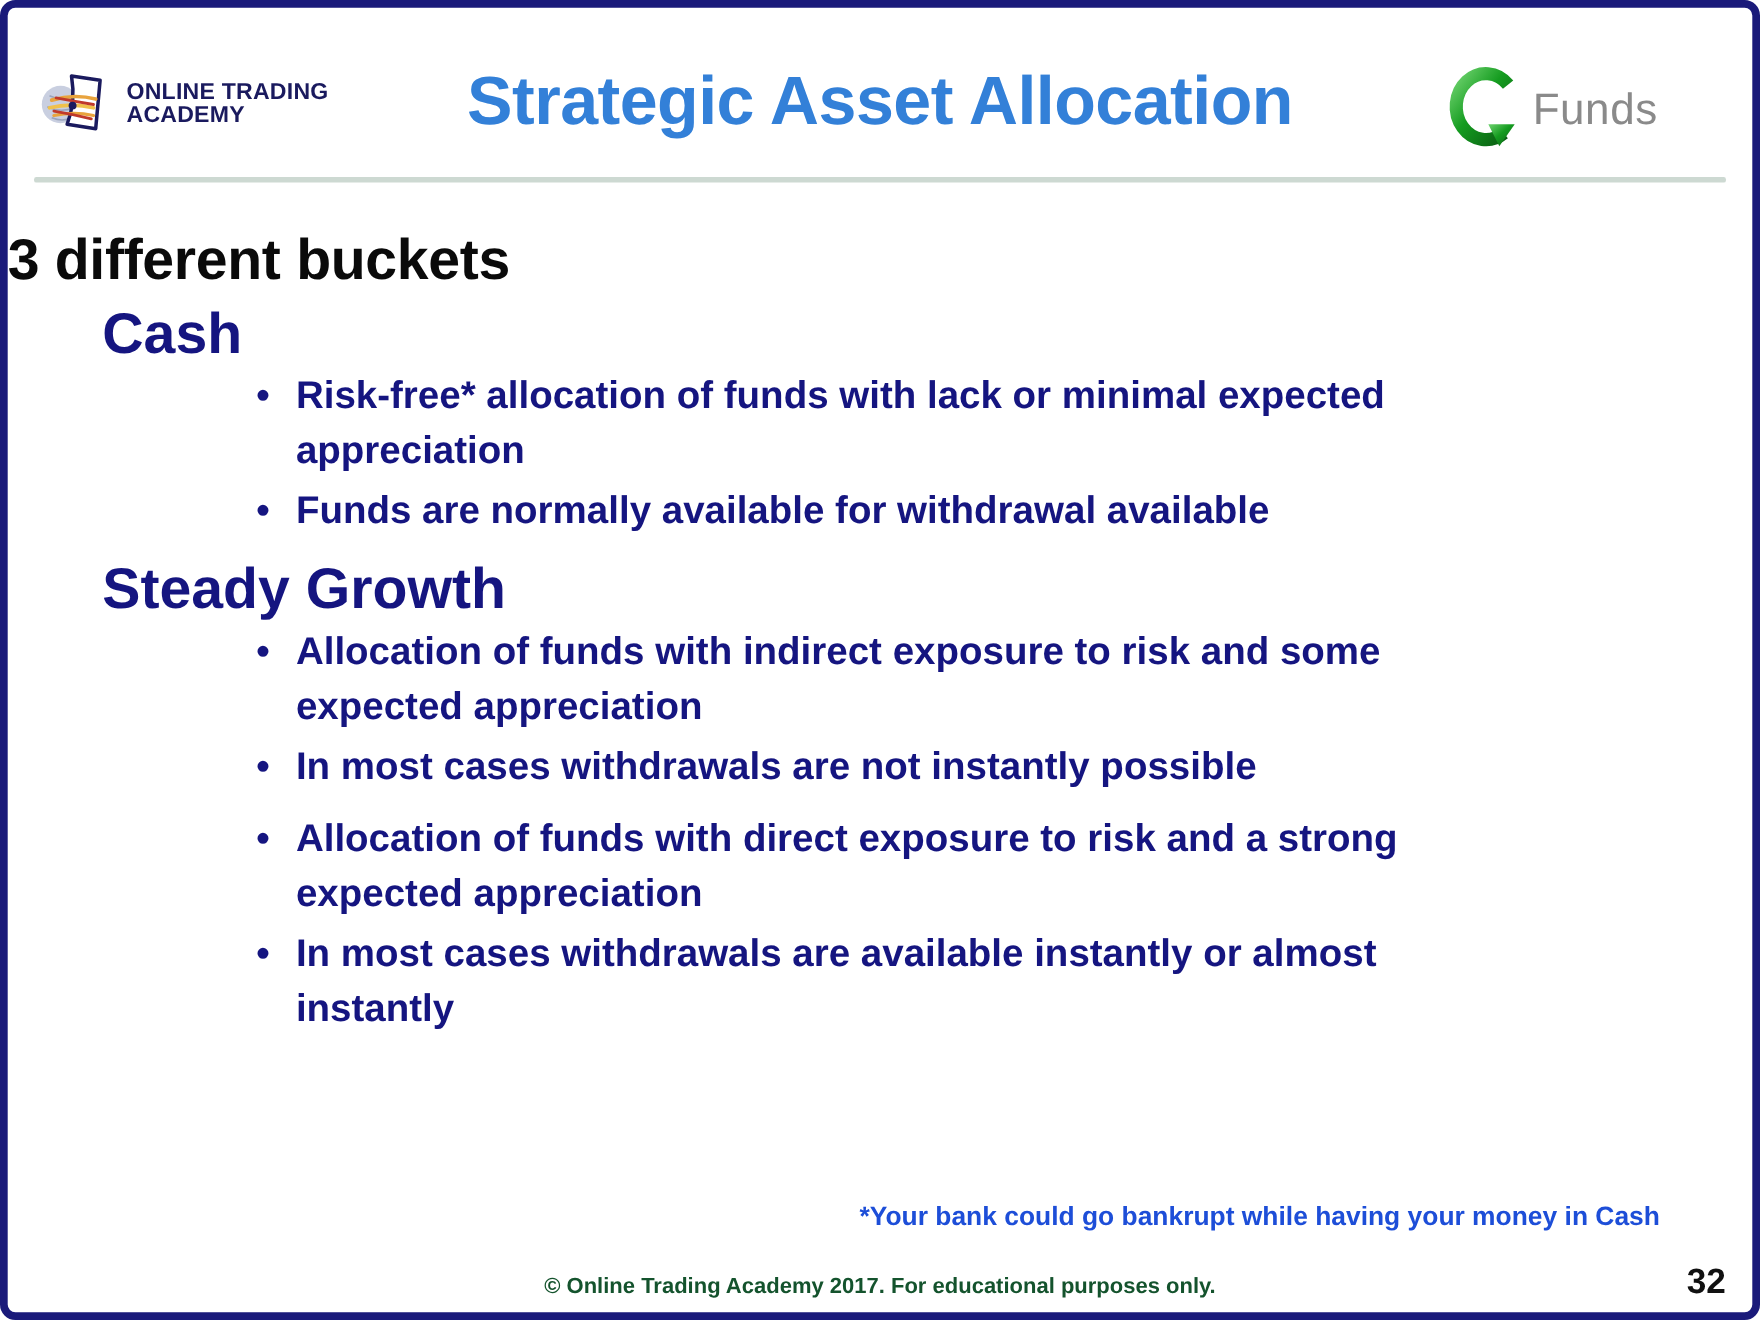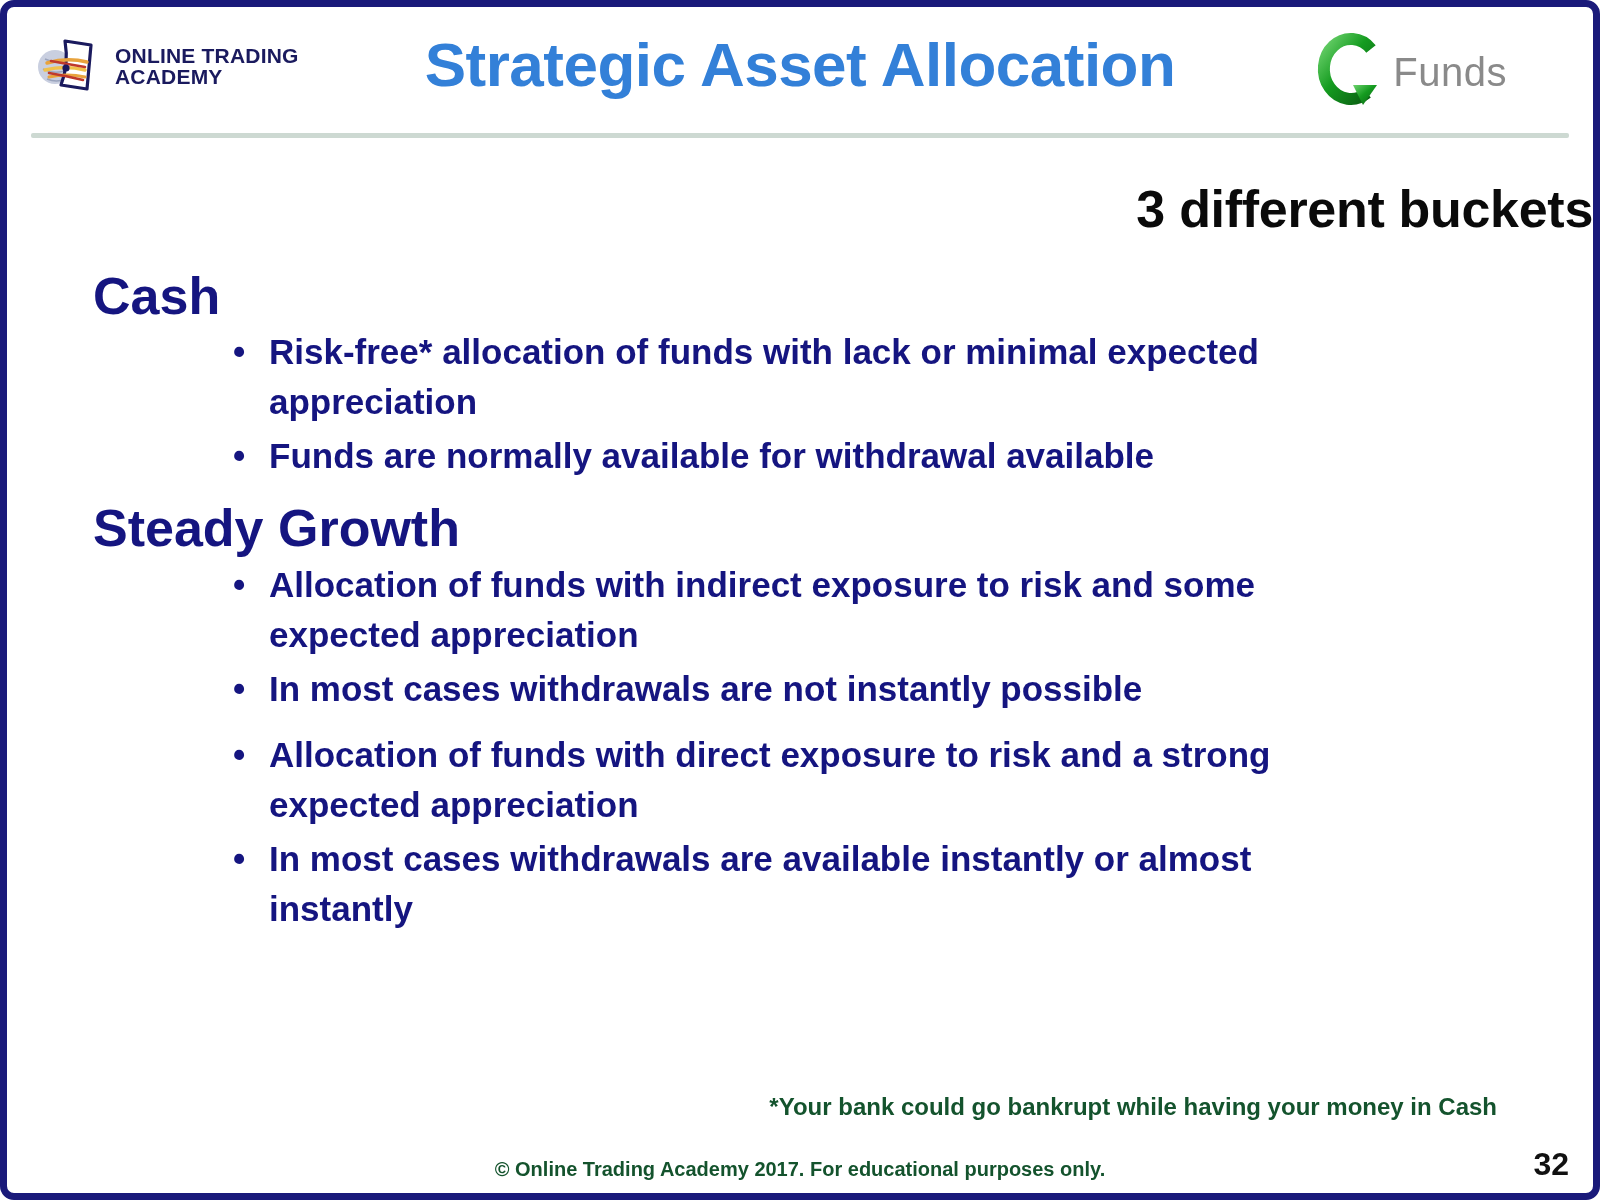--- a/index.html
+++ b/index.html
@@ -19,20 +19,21 @@
     border: 7px solid #1a1a7a;
     border-radius: 14px;
     overflow: hidden;
   }
 
   
   .header {
     position: relative;
     height: 126px;
     width: 100%;
+    margin-top: 28px;
   }
 
   .logo-block {
     position: absolute;
     left: 28px;
     top: 28px;
     display: flex;
     align-items: center;
     gap: 10px;
   }
@@ -85,29 +86,29 @@
     right: 24px;
     top: 126px;
     height: 5px;
     background: #cdd9d2;
     border-radius: 2px;
   }
 
   
   .subtitle {
     margin-top: 46px;
-    text-align: right;
+    text-align: left;
     font-size: 52px;
     font-weight: bold;
     color: #0a0a0a;
     letter-spacing: -0.3px;
   }
 
   .content {
-    margin-top: 28px;
+    margin-top: 8px;
     padding-left: 86px;
     padding-right: 40px;
   }
 
   .section-heading {
     font-size: 52px;
     font-weight: bold;
     color: #151580;
     line-height: 1.12;
     margin-top: 4px;
@@ -143,25 +144,25 @@
   .bullet-text {
     flex: 1 1 auto;
     padding-left: 36px;
   }
 
   .gap-sm { height: 10px; }
 
   
   .footnote {
     position: absolute;
-    right: 96px;
+    right: 84px;
     bottom: 72px;
     font-size: 24px;
     font-weight: bold;
-    color: #14532d;
+    color: #1d4ed8;
     white-space: nowrap;
   }
 
   .copyright {
     position: absolute;
     left: 0; right: 0;
     bottom: 12px;
     text-align: center;
     font-size: 20px;
     font-weight: bold;

